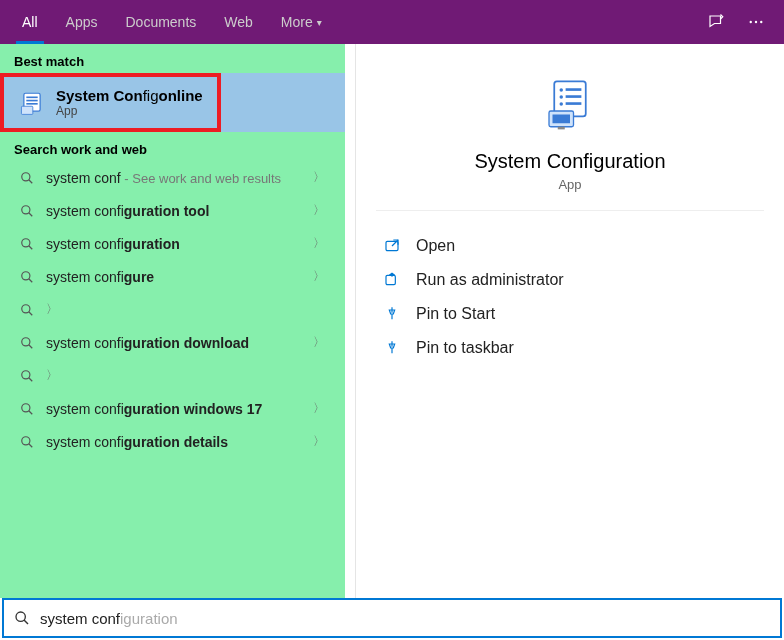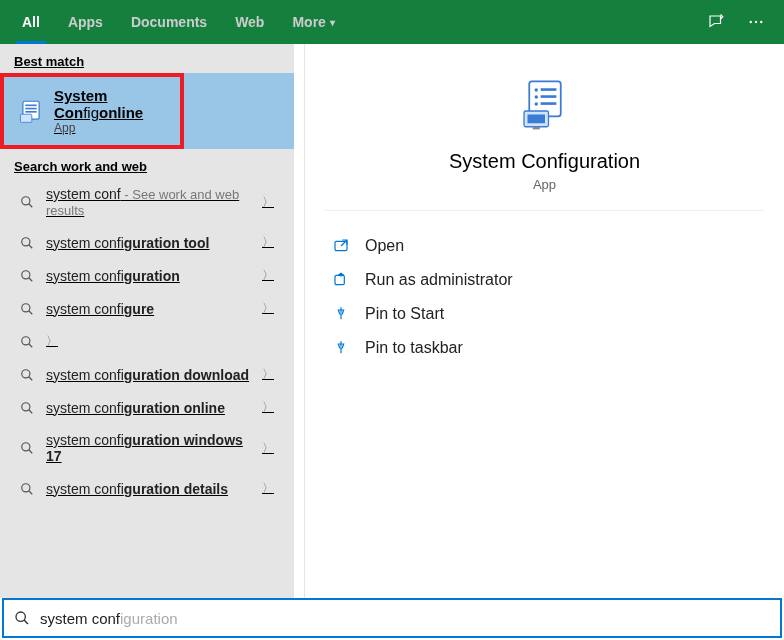--- a/index.html
+++ b/index.html
@@ -1,28 +1,28 @@
 <!DOCTYPE html>
 <html><head>
 <meta charset="utf-8">
 <style>
   * { box-sizing: border-box; margin: 0; padding: 0; font-family: "Segoe UI", sans-serif; }
   body { width: 784px; height: 640px; background: #fff; overflow: hidden; position: relative; }
 
-  .topbar { height: 44px; background: #15803d; display: flex; align-items: center; color: #fff; padding: 12px 8px; font-weight: bold; }
+  .topbar { height: 44px; background: #701a75; display: flex; align-items: center; color: #fff; padding: 12px 8px; }
   .tab { padding: 0 14px; height: 44px; display: flex; align-items: center; font-size: 14px; color: #ccc; cursor: pointer; position: relative; }
   .tab.active { color: #fff; }
   .tab.active::after { content: ""; position: absolute; bottom: 0; left: 8px; right: 8px; height: 3px; background: #0078d4; }
   .more-caret { margin-left: 4px; font-size: 10px; }
   .topbar-spacer { flex: 1; }
   .topbar-icon { width: 40px; height: 44px; display: flex; align-items: center; justify-content: center; color: #fff; cursor: pointer; }
 
   .main { display: flex; height: 554px; }
 
-  .left { width: 294px; background: #e5e5e5; overflow-y: auto; text-decoration: underline; }
+  .left { width: 345px; background: #86efac; overflow-y: auto; }
   .section-hdr { font-size: 13px; font-weight: 600; padding: 10px 14px 4px 14px; }
   .best-match { display: flex; align-items: center; background: #99c5e7; padding: 10px 14px; position: relative; border: 4px solid #ed1c24; border-right: 4px solid #ed1c24; margin-right: 110px; }
   .best-match-wrap { background: #99c5e7; display:flex; }
   .best-match-fill { flex:1; background:#99c5e7; }
   .bm-icon { width: 28px; height: 28px; margin-right: 10px; display:flex; align-items:center; justify-content:center; }
   .bm-title { font-size: 15px; font-weight: 600; }
   .bm-sub { font-size: 12px; color: #444; }
 
   .sugg { display: flex; align-items: center; padding: 8px 20px; font-size: 14px; color: #222; cursor: pointer; }
   .sugg .q { margin-right: 12px; color: #555; }
@@ -159,21 +159,20 @@
   <span class="txt"><span>system confi</span><b>guration download</b><span class="hint"></span></span>
   <span class="chev">〉</span>
         </div>
         <div class="sugg">
           <span class="q">
             <svg width="14" height="14" viewBox="0 0 24 24" fill="none" stroke="#555" stroke-width="2">
               <circle cx="10" cy="10" r="7"></circle>
               <line x1="15" y1="15" x2="21" y2="21"></line>
             </svg>
           </span>
-  <span class="txt"><span>system confi</span><b>guration online</b><span class="hint"></span></span>
   <span class="chev">〉</span>
         </div>
         <div class="sugg">
           <span class="q">
             <svg width="14" height="14" viewBox="0 0 24 24" fill="none" stroke="#555" stroke-width="2">
               <circle cx="10" cy="10" r="7"></circle>
               <line x1="15" y1="15" x2="21" y2="21"></line>
             </svg>
           </span>
   <span class="txt"><span>system confi</span><b>guration windows 17</b><span class="hint"></span></span>

